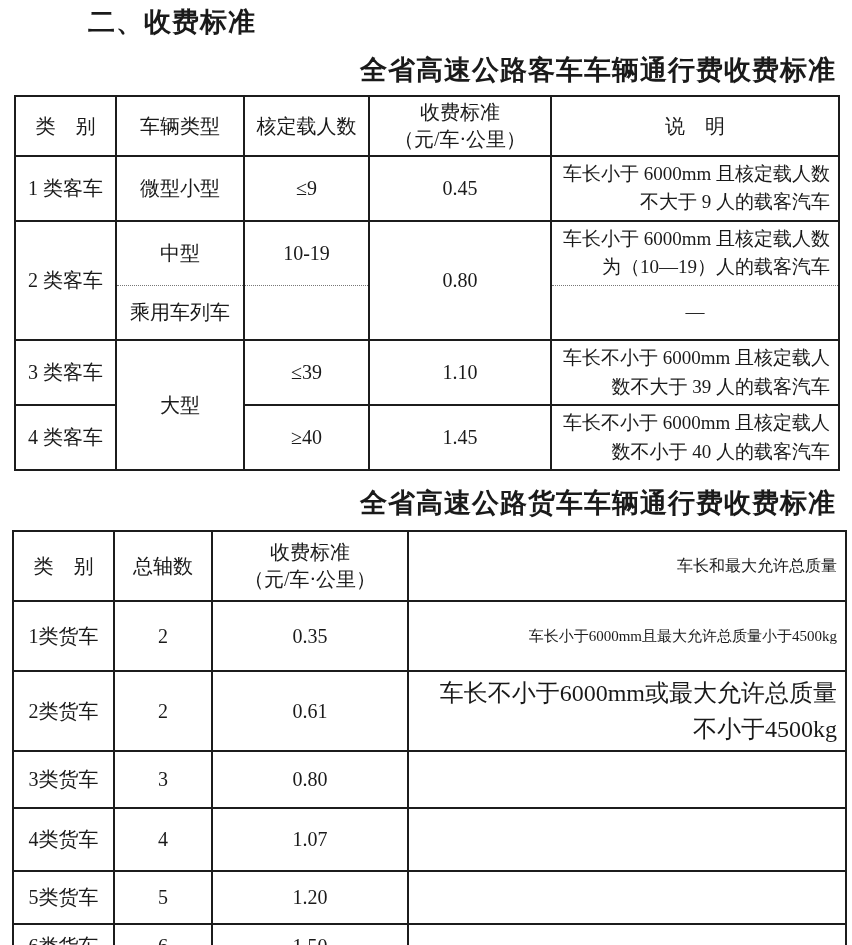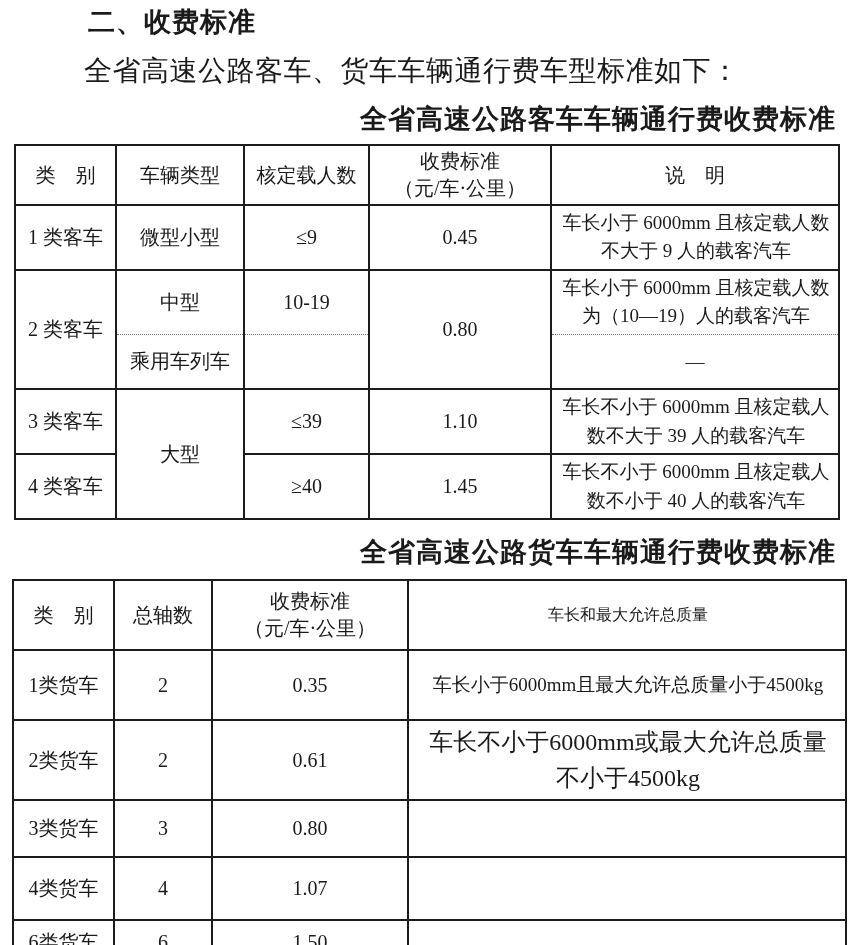--- a/index.html
+++ b/index.html
@@ -61,21 +61,21 @@
     vertical-align: middle;
     font-size: 20px;
     padding: 2px 4px;
     overflow: hidden;
   }
   .hdr td {
     font-size: 20px;
     line-height: 1.3;
   }
   td.note {
-    text-align: center;
+    text-align: right;
     padding: 3px 8px 3px 10px;
     font-size: 19px;
     line-height: 1.5;
   }
   td.note-center {
     text-align: center;
     font-size: 19px;
   }
   td.dotted {
     border-bottom: 1.5px dotted #777;
@@ -88,21 +88,20 @@
     line-height: 1.35;
   }
 </style>
 </head>
 <body>
 
 <div class="page">
 
   <h1 class="section-heading">二、收费标准</h1>
 
-  <p class="intro-line">全省高速公路客车、货车车辆通行费车型标准如下：</p>
 
   <h2 class="table-title">全省高速公路客车车辆通行费收费标准</h2>
 
   <table class="passenger">
     <colgroup>
       <col style="width:101px">
       <col style="width:128px">
       <col style="width:125px">
       <col style="width:182px">
       <col style="width:288px">
@@ -173,40 +172,46 @@
           <span class="rate-l1">收费标准</span>
           <span class="rate-l2">（元/车·公里）</span>
         </td>
         <td class="note" style="font-size:16px">车长和最大允许总质量</td>
       </tr>
 
       <tr style="height:70px">
         <td>1类货车</td>
         <td>2</td>
         <td>0.35</td>
-        <td class="note" style="font-size:19px">车长小于6000mm且最大允许总质量小于4500kg</td>
+        <td class="note" style="font-size:15px">车长小于6000mm且最大允许总质量小于4500kg</td>
       </tr>
       <tr style="height:62px">
         <td>2类货车</td>
         <td>2</td>
         <td>0.61</td>
         <td class="note" style="font-size:24px">车长不小于6000mm或最大允许总质量不小于4500kg</td>
       </tr>
       <tr style="height:57px">
         <td>3类货车</td>
         <td>3</td>
         <td>0.80</td>
         <td class="note"></td>
       </tr>
       <tr style="height:63px">
         <td>4类货车</td>
         <td>4</td>
         <td>1.07</td>
         <td class="note"></td>
       </tr>
+      <tr style="height:53px">
+        <td>5类货车</td>
+        <td>5</td>
+        <td>1.20</td>
+        <td class="note"></td>
+      </tr>
       <tr style="height:44px">
         <td>6类货车</td>
         <td>6</td>
         <td>1.50</td>
         <td class="note"></td>
       </tr>
     </tbody>
   </table>
 
 </div>

